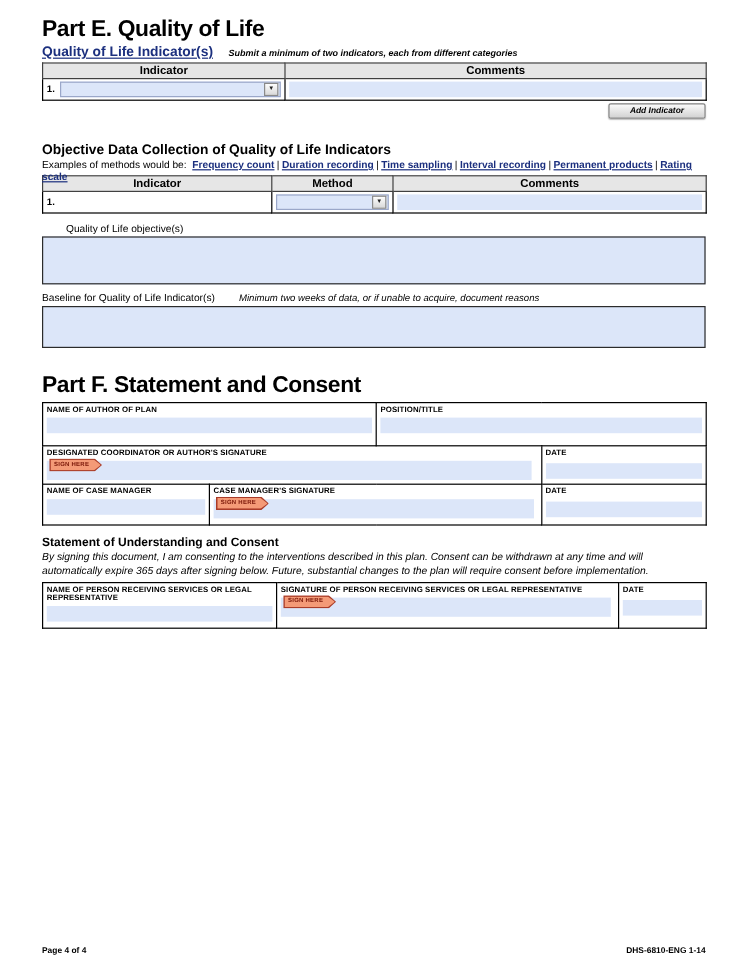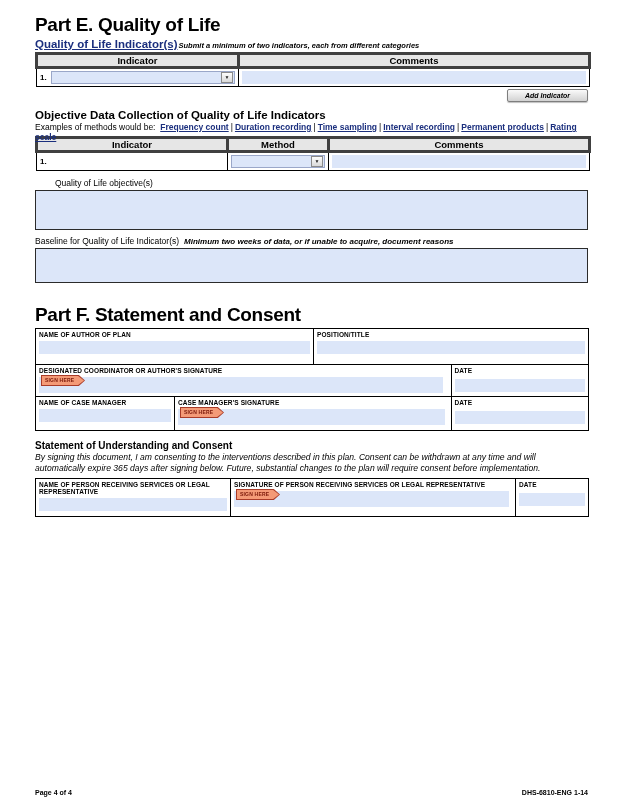--- a/index.html
+++ b/index.html
@@ -7,47 +7,47 @@
   body { font-family:"Liberation Sans","DejaVu Sans",sans-serif; color:#000; }
   .page { position:relative; width:621px; height:797px; background:#fff; overflow:hidden; }
   .content { position:absolute; left:35px; top:0; width:553px; }
 
   .part-title { font-size:19px; font-weight:900; letter-spacing:-0.3px; line-height:19px; }
   #part-e-title { margin-top:15px; }
   #part-f-title { margin-top:22px; }
 
   .qoli-line { margin-top:4px; height:13px; display:flex; align-items:baseline; }
   .navy-link { color:#1b2f7e; font-weight:900; font-size:11.5px; text-decoration:underline; }
-  .small-italic { font-style:italic; font-size:7.5px; margin-left:1px; font-weight:700; }
+  .small-italic { font-style:italic; font-size:7.5px; margin-left:13px; font-weight:700; }
 
   table.formtbl { border-collapse:collapse; width:553px; table-layout:fixed; }
-  .formtbl th { background:#e6e6e6; border:3px solid #404040; font-size:9.5px; font-weight:700; text-align:center; height:13px; padding:0; }
+  .formtbl th { background:#e6e6e6; border:1px solid #404040; font-size:9.5px; font-weight:700; text-align:center; height:13px; padding:0; }
   .formtbl td { border:1px solid #000; padding:1px 3px; vertical-align:middle; background:#fff; }
   #table1 { margin-top:1px; }
   #table2 { margin-top:3px; }
   .row-num { font-weight:700; font-size:8px; margin-right:4px; }
 
   .field { background:#dce6f9; height:13px; border:none; display:block; }
   input.field { width:100%; font-size:9px; padding:0 2px; }
   .cell-flex { display:flex; align-items:center; height:15px; }
 
   .dropdown { flex:1; background:#dce6f9; height:13px; position:relative; border:1px solid #9aa7c9; display:flex; align-items:center; justify-content:flex-end; }
   .dd-btn { width:12px; height:11px; margin-right:1px; background:linear-gradient(#fdfdfd,#d9d9d9); border:1px solid #8a8a8a; font-size:5px; line-height:9px; text-align:center; color:#222; }
 
   .btn-row { margin-top:2px; height:13px; display:flex; justify-content:flex-end; }
   .push-btn { width:81px; height:13px; background:linear-gradient(#fafafa,#d2d2d2); border:1px solid #7e7e7e; border-radius:2px; font-size:7px; font-weight:700; font-style:italic; line-height:11px; text-align:center; box-shadow:0 1px 1px rgba(0,0,0,.25); }
 
-  .sub-heading { font-size:11.5px; font-weight:900; margin-top:7px; }
+  .sub-heading { font-size:11.5px; font-weight:900; margin-top:20px; }
   .methods-line { font-size:8.5px; margin-top:1px; height:11px; }
   .methods-line .lbl { font-weight:400; }
   .mlink { color:#1b2f7e; font-weight:700; text-decoration:underline; }
   .pipe { margin:0 2px; }
 
   .plain-label { font-size:8.5px; margin-top:7px; }
-  .plain-label .note { font-style:italic; font-weight:700; font-size:8px; margin-left:5px; }
+  .plain-label .note { font-style:italic; font-weight:400; font-size:8px; margin-left:20px; }
   .bigbox { margin-top:2px; width:553px; background:#dce6f9; border:1px solid #2b2b2b; display:block; resize:none; }
   #objectives-box { height:40px; }
   #baseline-box { height:35px; }
   #objectives-label { margin-top:7px;margin-left:20px; }
   #baseline-label { margin-top:6px; }
 
   table.sig-table { border-collapse:collapse; width:553px; table-layout:fixed; margin-top:4px; }
   .sig-table td { border:1px solid #000; vertical-align:top; padding:2px 3px; position:relative; }
   .tiny-label { font-size:6.5px; font-weight:700; letter-spacing:0.1px; display:block; }
   .cell-input { margin-top:3px; width:99%; }

